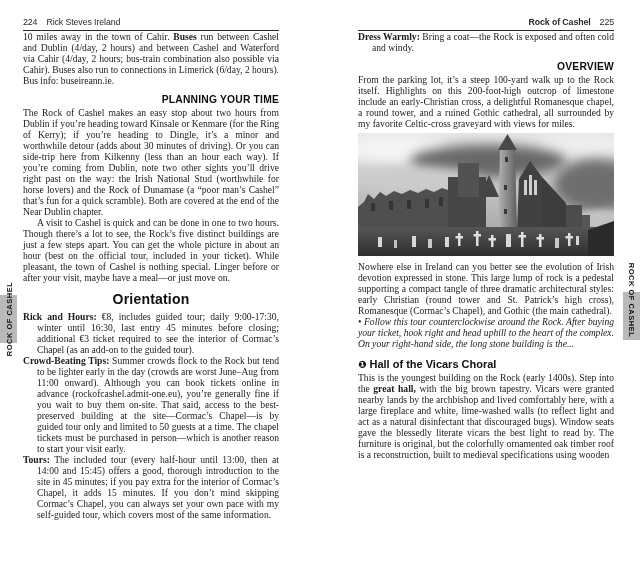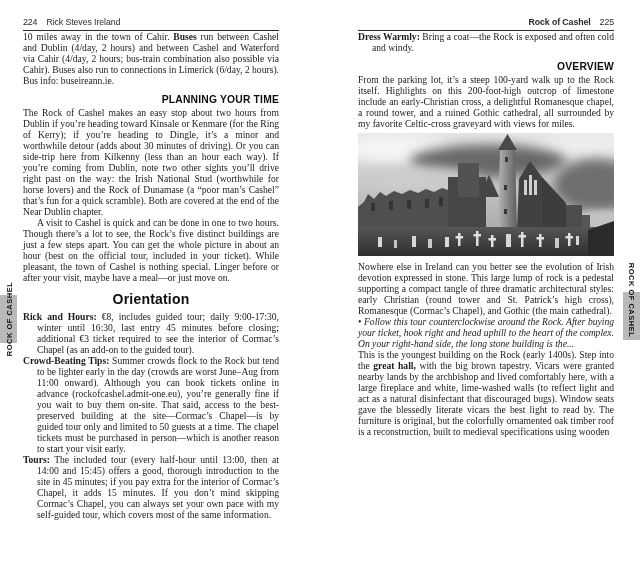--- a/index.html
+++ b/index.html
@@ -160,20 +160,21 @@
               <rect x="210" y="100" width="2.5" height="13"></rect>
                 <rect x="207.5" y="103" width="7.5" height="2.5"></rect>
             </g>
           </g>
         </svg>
       </div>
 
       <p>Nowhere else in Ireland can you better see the evolution of Irish devotion expressed in stone. This large lump of rock is a pedestal supporting a compact tangle of three dramatic architectural styles: early Christian (round tower and St. Patrick’s high cross), Romanesque (Cormac’s Chapel), and Gothic (the main cathedral).</p>
       <p class="direction">• Follow this tour counterclockwise around the Rock. After buying your ticket, hook right and head uphill to the heart of the complex. On your right-hand side, the long stone building is the...</p>
 
+      <h3 class="vicars-head"><span class="num">❶</span><span>Hall of the Vicars Choral</span></h3>
       <p><span>This is the youngest building on the Rock (early 1400s). Step into the </span><b>great hall,</b><span> with the big brown tapestry. Vicars were granted nearby lands by the archbishop and lived comfortably here, with a large fireplace and white, lime-washed walls (to reflect light and act as a natural disinfectant that discouraged bugs). Window seats gave the blessedly literate vicars the best light to read by. The furniture is original, but the colorfully ornamented oak timber roof is a reconstruction, built to medieval specifications using wooden</span></p>
     </div>
   </div>
 
   <div class="tab-block left"></div>
   <div class="tab-text left">ROCK OF CASHEL</div>
   <div class="tab-block right"></div>
   <div class="tab-text right">ROCK OF CASHEL</div>
 
 </div>

